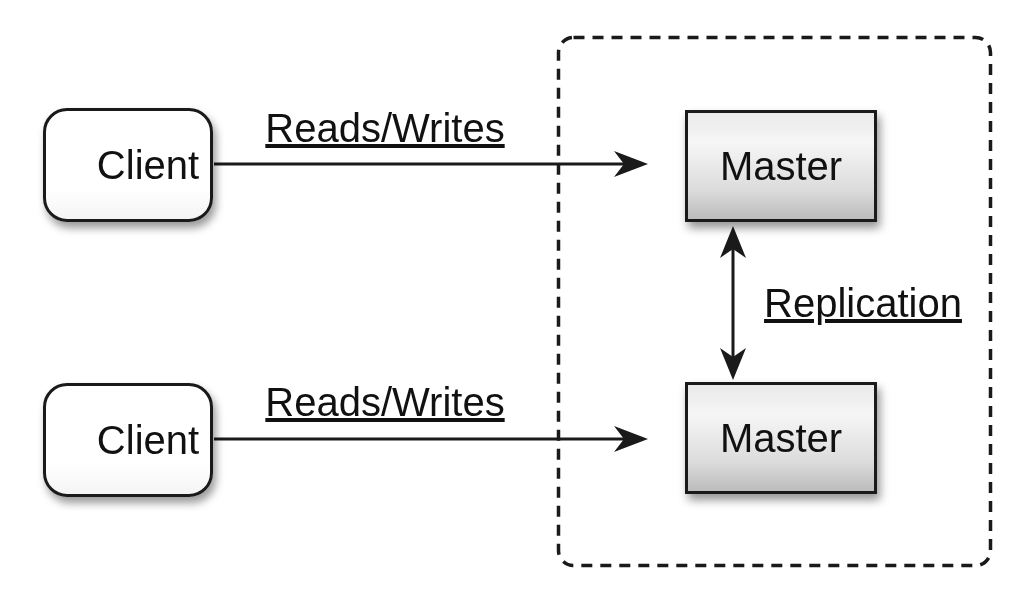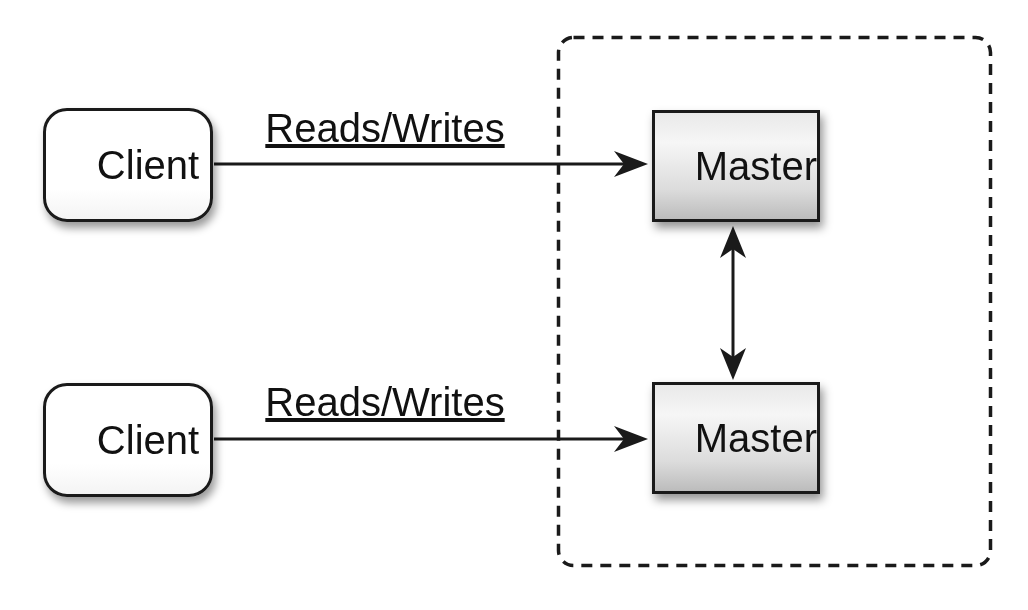--- a/index.html
+++ b/index.html
@@ -40,27 +40,26 @@
     height: 114px;
     border: 3.5px solid #1a1a1a;
     border-radius: 24px;
     background: linear-gradient(180deg, #ffffff 0%, #ffffff 72%, #f4f4f4 100%);
     box-shadow: 3px 6px 8px rgba(0, 0, 0, 0.40);
     padding-left: 40px;
   }
   .client-top    { top: 108px; }
   .client-bottom { top: 383px; }
   .master-node {
-    left: 652px;
-    width: 168px;
+    left: 685px;
+    width: 192px;
     height: 112px;
     border: 3.5px solid #1a1a1a;
     background: linear-gradient(180deg, #e9e9e9 0%, #f6f6f6 28%, #dcdcdc 72%, #bcbcbc 100%);
     box-shadow: 3px 6px 9px rgba(0, 0, 0, 0.42);
-    justify-content: flex-end;
   }
   .master-top    { top: 110px; }
   .master-bottom { top: 382px; }
   .edge-label {
     position: absolute;
     font-size: 40px;
     color: #111111;
     text-align: center;
     white-space: nowrap;
     z-index: 3;
@@ -109,14 +108,15 @@
   </div>
 
   <div class="node master-node master-bottom">
     <span>Master</span>
   </div>
 
   <div class="edge-label label-rw-top">Reads/Writes</div>
 
   <div class="edge-label label-rw-bottom">Reads/Writes</div>
 
+  <div class="edge-label label-replication">Replication</div>
 
 </div>
 
 </body></html>

